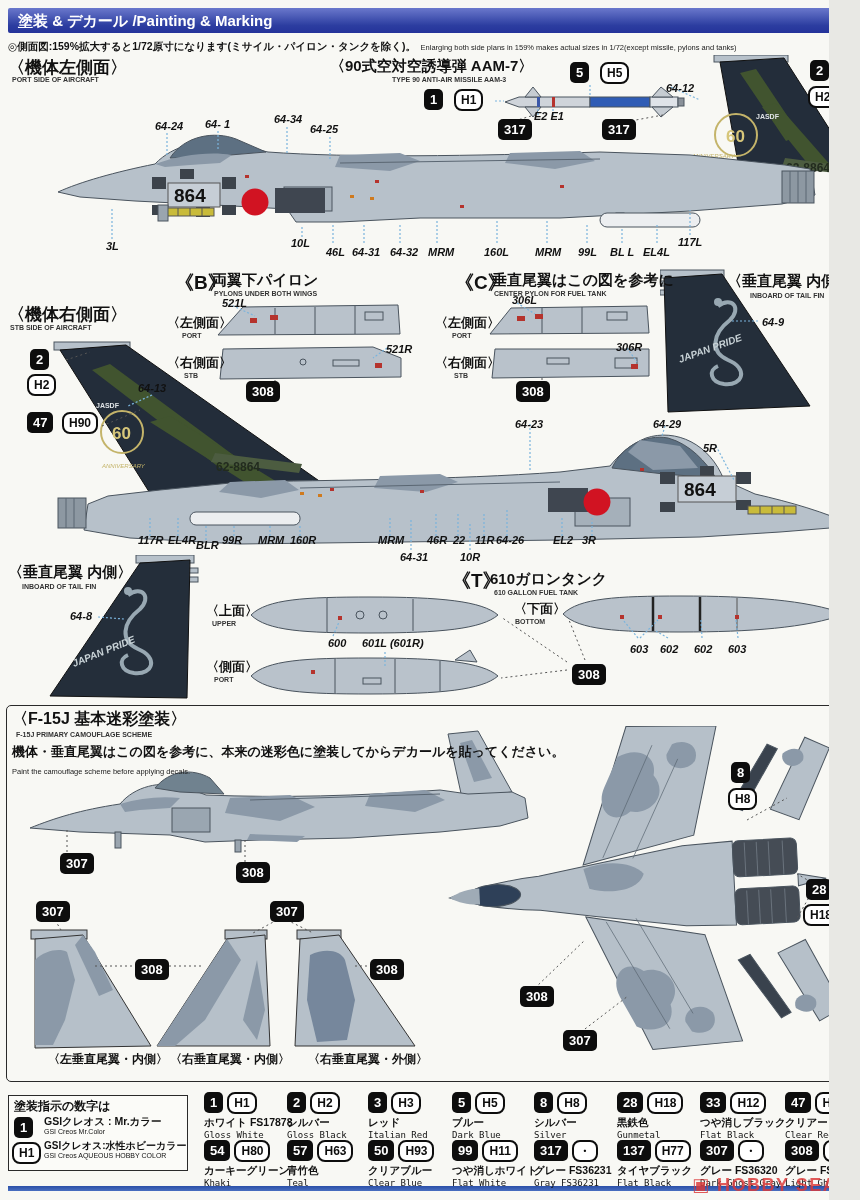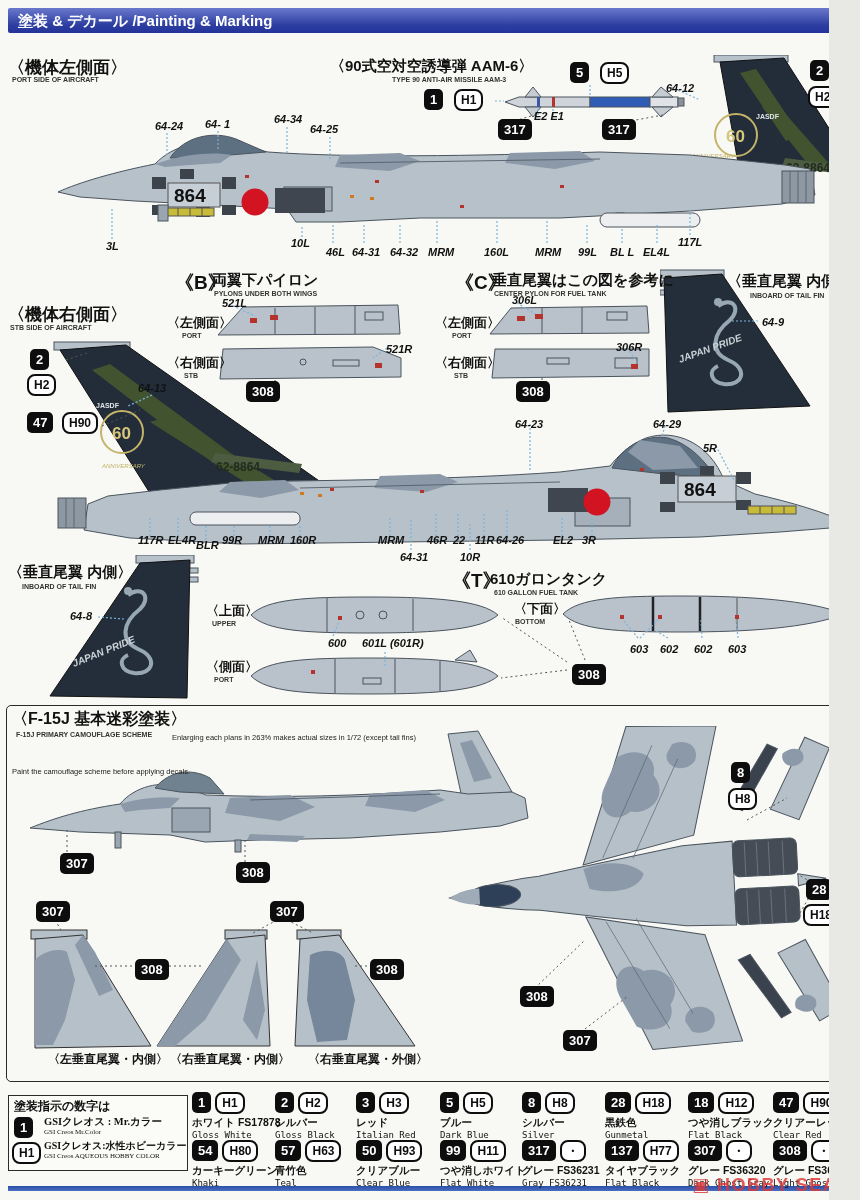--- a/index.html
+++ b/index.html
@@ -1,60 +1,64 @@
 <!DOCTYPE html>
 <html><head>
 <meta charset="utf-8">
 <style>
   html,body{margin:0;padding:0;background:#e8e8e4;}
   #page{position:relative;width:829px;height:1200px;background:#f8f8f4;overflow:hidden;
         font-family:"Liberation Sans","DejaVu Sans",sans-serif;color:#111;}
-  .abs{position:absolute;font-family:Liberation Serif, serif;}
+  .abs{position:absolute;}
   svg{position:absolute;z-index:1;}
   .hdr{position:absolute;left:8px;top:8px;width:845px;height:25px;z-index:2;
        background:linear-gradient(#6a78cc,#2c3da0 70%,#24339a);border-radius:2px;
        color:#fff;font-weight:bold;font-size:15px;line-height:25px;padding-left:10px;box-sizing:border-box;}
   .note{position:absolute;z-index:3;white-space:nowrap;}
   .njp{font-size:10.5px;font-weight:bold;}
   .nen{font-size:7.5px;color:#222;}
   .t1{position:absolute;z-index:4;font-weight:bold;font-size:17px;white-space:nowrap;}
   .t2{position:absolute;z-index:4;font-weight:bold;font-size:15px;white-space:nowrap;}
   .sub{position:absolute;z-index:4;font-size:7px;font-weight:bold;color:#333;white-space:nowrap;}
   .mk{position:absolute;z-index:4;font-weight:bold;font-size:19px;white-space:nowrap;}
   .lbl{position:absolute;z-index:4;font-weight:bold;font-size:13px;white-space:nowrap;}
   .co{position:absolute;z-index:5;font-weight:bold;font-style:italic;font-size:11px;white-space:nowrap;}
   .cap{position:absolute;z-index:5;font-weight:bold;font-size:12px;white-space:nowrap;}
   .bk{position:absolute;z-index:6;background:#0d0d0d;color:#fff;font-weight:bold;font-size:13px;
       line-height:1;padding:4px 6px;border-radius:5px;white-space:nowrap;}
   .wh{position:absolute;z-index:6;background:#fff;color:#0d0d0d;border:2px solid #0d0d0d;
       font-weight:bold;font-size:12px;line-height:1;padding:3px 5px;border-radius:8px;white-space:nowrap;}
   .bk.s,.wh.s{position:static;display:inline-block;margin-right:4px;}
-  .cell{position:absolute;z-index:5;width:84px;}
+  .cell{position:absolute;z-index:5;width:84px;margin-left:12px;}
   .cjp{font-size:10.5px;font-weight:bold;margin-top:2px;white-space:nowrap;}
   .cen{font-family:"DejaVu Sans Mono",monospace;font-size:9px;white-space:nowrap;}
   .box{position:absolute;border:1.6px solid #2a2a2a;border-radius:5px;z-index:0;background:transparent;}
   .lgbox{position:absolute;border:1.6px solid #2a2a2a;z-index:4;background:#fbfbf8;}
   .rule{position:absolute;left:8px;top:1186px;width:845px;height:5px;z-index:3;
         background:linear-gradient(#2a4fa8,#4a6fc0);}
   .wm{position:absolute;z-index:9;color:rgba(220,55,55,.82);font-weight:bold;font-size:18px;
       letter-spacing:1.5px;white-space:nowrap;}
   .artifact{position:absolute;z-index:7;background:#151515;}
 </style>
 </head>
 <body>
 
 <div id="page">
 
   <div class="hdr"><span>塗装 &amp; デカール /Painting &amp; Marking</span></div>
   <div class="artifact" style="left:853px;top:8px;width:7px;height:25px"></div>
+  <div class="note" style="left:8px;top:36px">
+    <span class="njp">◎側面図:159%拡大すると1/72原寸になります(ミサイル・パイロン・タンクを除く)。</span>
+    <span class="nen">Enlarging both side plans in 159% makes actual sizes in 1/72(except missile, pylons and tanks)</span>
+  </div>
 
   <div class="t1" style="left:8px;top:56px">〈機体左側面〉</div>
   <div class="sub" style="left:12px;top:76px">PORT SIDE OF AIRCRAFT</div>
 
-  <div class="t2" style="left:330px;top:57px">〈90式空対空誘導弾 AAM-6〉</div>
+  <div class="t2" style="left:330px;top:57px">〈90式空対空誘導弾 AAM-7〉</div>
   <div class="sub" style="left:392px;top:76px">TYPE 90 ANTI-AIR MISSILE AAM-3</div>
   <span class="bk" style="left:570px;top:62px">5</span>
   <span class="wh" style="left:600px;top:62px">H5</span>
   <span class="bk" style="left:424px;top:89px">1</span>
   <span class="wh" style="left:454px;top:89px">H1</span>
   <div class="co" style="left:534px;top:110px">E2 E1</div>
   <span class="bk" style="left:498px;top:119px">317</span>
   <span class="bk" style="left:602px;top:119px">317</span>
 
   <svg style="left:495px;top:85px" width="200" height="50" viewBox="0 0 200 50">
@@ -420,21 +424,21 @@
     <g stroke="#555" stroke-width="1" stroke-dasharray="2,3">
       <line x1="322" y1="72" x2="256" y2="27"></line>
         <line x1="322" y1="80" x2="256" y2="88"></line>
         <line x1="340" y1="70" x2="324" y2="30"></line>
     </g>
   </svg>
 
   <div class="box" style="left:6px;top:705px;width:848px;height:375px"></div>
   <div class="t2" style="left:12px;top:709px;font-size:16px">〈F-15J 基本迷彩塗装〉</div>
   <div class="sub" style="left:16px;top:731px">F-15J PRIMARY CAMOUFLAGE SCHEME</div>
-  <div class="note" style="left:172px;top:726px"><span class="nen">Enlarging each plans in 263% makes actual sizes in 1/72 (except tail fins)</span></div>
+  <div class="note" style="left:12px;top:742px"><span class="njp" style="font-size:13px">機体・垂直尾翼はこの図を参考に、本来の迷彩色に塗装してからデカールを貼ってください。</span></div>
   <div class="note" style="left:12px;top:760px"><span class="nen">Paint the camouflage scheme before applying decals.</span></div>
 
   <svg style="left:20px;top:728px" width="520" height="150" viewBox="0 0 520 150">
     <path d="M428,6 L458,3 L492,64 L442,70 Z" fill="#b6c0c9" stroke="#4a545e"></path>
     <path d="M440,15 l12,-3 20,38 -18,4 Z" fill="#8b99a8" stroke="none"></path>
     <path d="M10,100 C35,90 60,82 100,76 C115,58 140,53 162,58 L186,67 C260,70 340,68 420,62 L448,66 L492,64 L505,70 L508,90 L480,98 L420,104 L330,110 L240,112 L185,114 L150,107 L60,104 Z" fill="#b6c0c9" stroke="#4a545e"></path>
     <path d="M135,60 C150,42 172,40 190,50 L204,66 L160,64 Z" fill="#70828f" stroke="#4a545e"></path>
     <path d="M100,76 C120,70 140,68 160,70 L150,80 L120,82 L105,84 Z" fill="#8b99a8" stroke="none"></path>
     <path d="M210,70 l60,-3 25,12 -35,14 -55,-8 Z" fill="#8b99a8" stroke="none"></path>
     <path d="M350,66 l55,-4 20,10 -30,12 -50,-6 Z" fill="#8b99a8" stroke="none"></path>
@@ -547,21 +551,21 @@
   <span class="wh" style="left:12px;top:1142px">H1</span>
   <div class="abs" style="left:44px;top:1139px;z-index:6;font-size:10px;font-weight:bold;white-space:nowrap">GSIクレオス:水性ホビーカラー</div>
   <div class="abs" style="left:44px;top:1152px;z-index:6;font-size:7px;white-space:nowrap">GSI Creos AQUEOUS HOBBY COLOR</div>
 
   <div class="cell" style="left:192px;top:1092px"><span class="bk s">1</span><span class="wh s">H1</span><div class="cjp">ホワイト FS17878</div><div class="cen">Gloss White</div></div>
   <div class="cell" style="left:275px;top:1092px"><span class="bk s">2</span><span class="wh s">H2</span><div class="cjp">シルバー</div><div class="cen">Gloss Black</div></div>
   <div class="cell" style="left:356px;top:1092px"><span class="bk s">3</span><span class="wh s">H3</span><div class="cjp">レッド</div><div class="cen">Italian Red</div></div>
   <div class="cell" style="left:440px;top:1092px"><span class="bk s">5</span><span class="wh s">H5</span><div class="cjp">ブルー</div><div class="cen">Dark Blue</div></div>
   <div class="cell" style="left:522px;top:1092px"><span class="bk s">8</span><span class="wh s">H8</span><div class="cjp">シルバー</div><div class="cen">Silver</div></div>
   <div class="cell" style="left:605px;top:1092px"><span class="bk s">28</span><span class="wh s">H18</span><div class="cjp">黒鉄色</div><div class="cen">Gunmetal</div></div>
-  <div class="cell" style="left:688px;top:1092px"><span class="bk s">18</span><span class="wh s">H12</span><div class="cjp">つや消しブラック</div><div class="cen">Flat Black</div></div>
+  <div class="cell" style="left:688px;top:1092px"><span class="bk s">33</span><span class="wh s">H12</span><div class="cjp">つや消しブラック</div><div class="cen">Flat Black</div></div>
   <div class="cell" style="left:773px;top:1092px"><span class="bk s">47</span><span class="wh s">H90</span><div class="cjp">クリアーレッド</div><div class="cen">Clear Red</div></div>
   <div class="cell" style="left:192px;top:1140px"><span class="bk s">54</span><span class="wh s">H80</span><div class="cjp">カーキーグリーン</div><div class="cen">Khaki</div></div>
   <div class="cell" style="left:275px;top:1140px"><span class="bk s">57</span><span class="wh s">H63</span><div class="cjp">青竹色</div><div class="cen">Teal</div></div>
   <div class="cell" style="left:356px;top:1140px"><span class="bk s">50</span><span class="wh s">H93</span><div class="cjp">クリアブルー</div><div class="cen">Clear Blue</div></div>
   <div class="cell" style="left:440px;top:1140px"><span class="bk s">99</span><span class="wh s">H11</span><div class="cjp">つや消しホワイト</div><div class="cen">Flat White</div></div>
   <div class="cell" style="left:522px;top:1140px"><span class="bk s">317</span><span class="wh s">・</span><div class="cjp">グレー FS36231</div><div class="cen">Gray FS36231</div></div>
   <div class="cell" style="left:605px;top:1140px"><span class="bk s">137</span><span class="wh s">H77</span><div class="cjp">タイヤブラック</div><div class="cen">Flat Black</div></div>
   <div class="cell" style="left:688px;top:1140px"><span class="bk s">307</span><span class="wh s">・</span><div class="cjp">グレー FS36320</div><div class="cen">Dark Ghost Gray</div></div>
   <div class="cell" style="left:773px;top:1140px"><span class="bk s">308</span><span class="wh s">・</span><div class="cjp">グレー FS36375</div><div class="cen">Light Ghost Gray</div></div>
 

